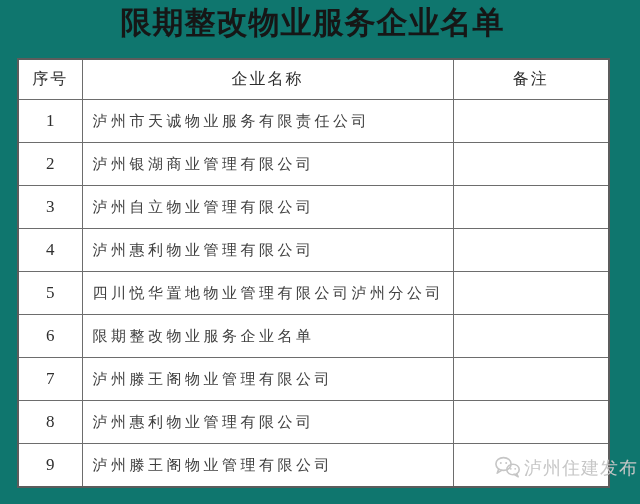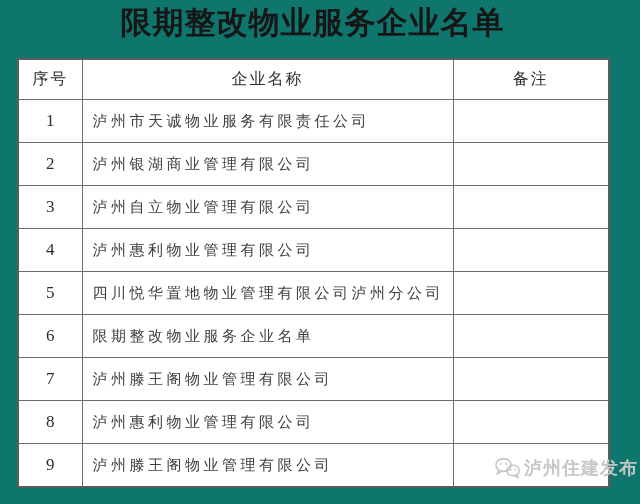--- a/index.html
+++ b/index.html
@@ -60,28 +60,27 @@
   td.cell-company {
     font-size: 15px;
     letter-spacing: 3.5px;
     padding-left: 10px;
     color: #3f3f3f;
   }
   .watermark {
     position: absolute;
     left: 494px; top: 456px;
     display: flex;
-    align-items: center;
+    align-items: flex-start;
     gap: 3px;
     color: #c6c6c6;
     font-size: 18px;
     letter-spacing: 1px;
     white-space: nowrap;
     font-family: "Liberation Sans", sans-serif;
-    font-weight: bold;
   }
   .wm-icon { flex: 0 0 auto; display: block; }
 </style>
 </head>
 <body>
 
 <div class="page">
 
   <div class="doc-title">限期整改物业服务企业名单</div>
 

